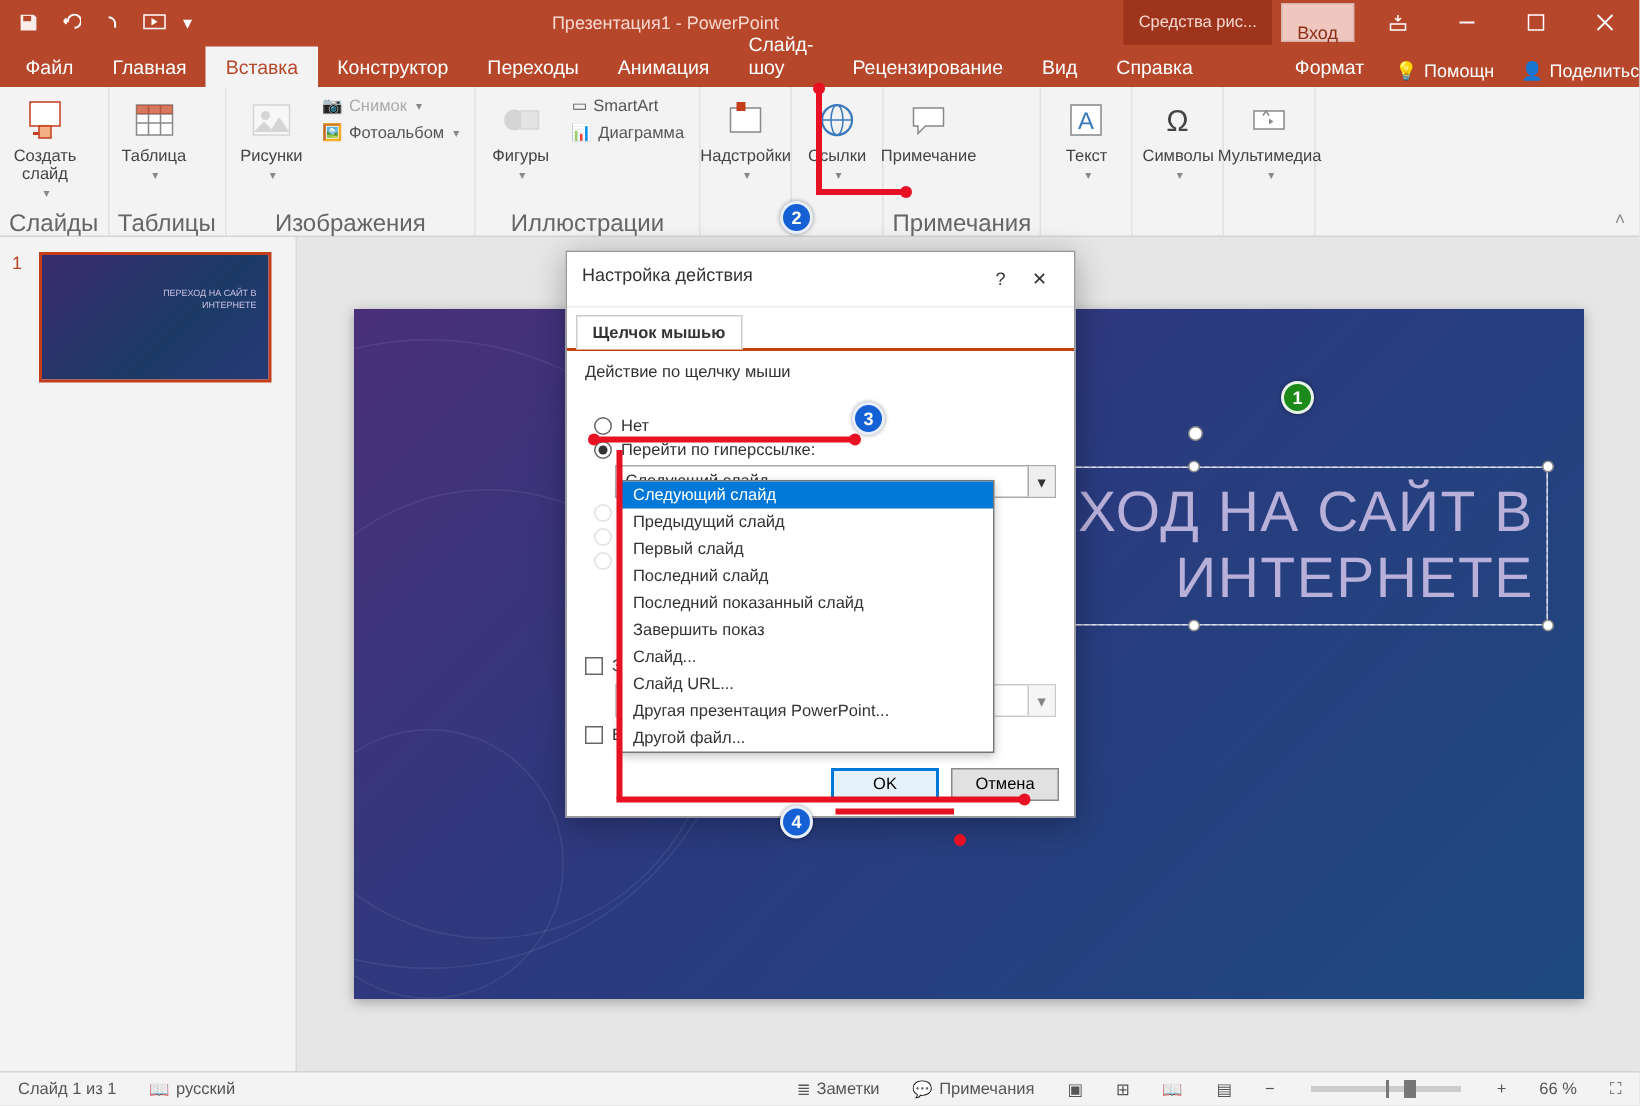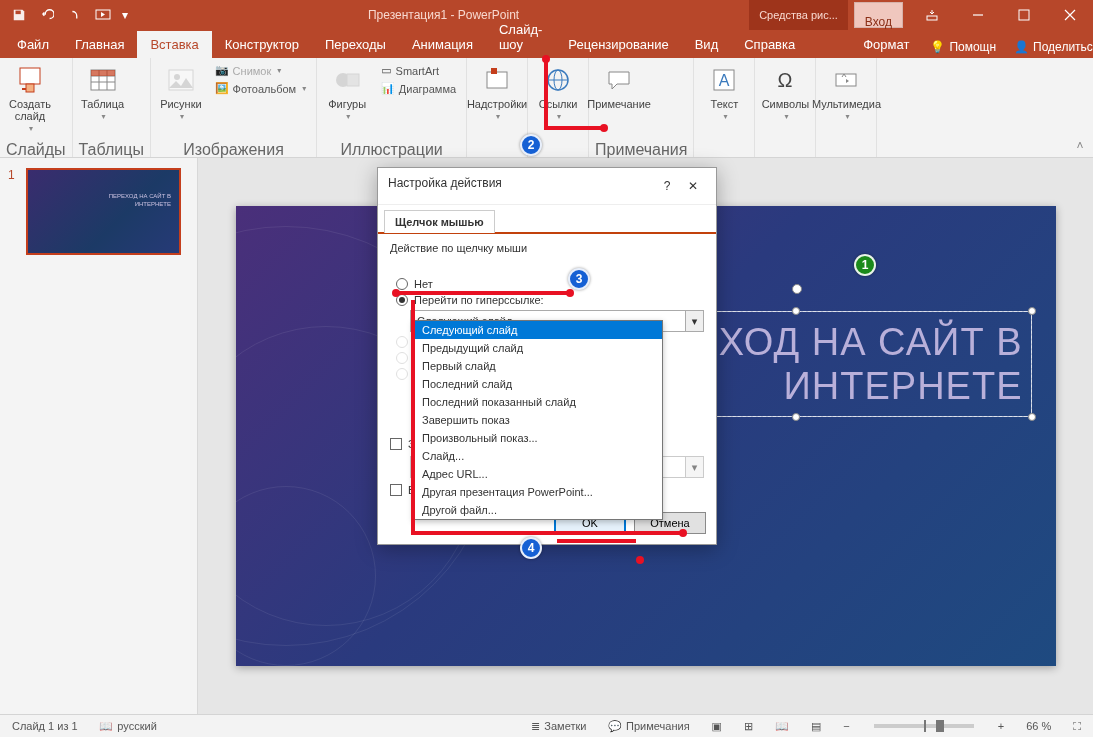--- a/index.html
+++ b/index.html
@@ -434,23 +434,22 @@
   </div>
 </div>
 
 <div class="dropdown" id="dd-list">
     <div class="dd-item selected">Следующий слайд</div>
     <div class="dd-item">Предыдущий слайд</div>
     <div class="dd-item">Первый слайд</div>
     <div class="dd-item">Последний слайд</div>
     <div class="dd-item">Последний показанный слайд</div>
     <div class="dd-item">Завершить показ</div>
-    <div class="dd-item">Произвольный показ...</div>
     <div class="dd-item">Слайд...</div>
-    <div class="dd-item">Адрес URL...</div>
+    <div class="dd-item">Слайд URL...</div>
     <div class="dd-item">Другая презентация PowerPoint...</div>
     <div class="dd-item">Другой файл...</div>
   </div>
 
 <div class="red-dot" style="left:542px;top:55px;"></div>
 <div class="red-path" style="left:544px;top:57px;width:0;height:71px;"></div>
 <div class="red-path" style="left:544px;top:126px;width:60px;height:0;"></div>
 <div class="red-dot" style="left:600px;top:124px;"></div>
 
 <div class="red-dot" style="left:392px;top:289px;"></div>

